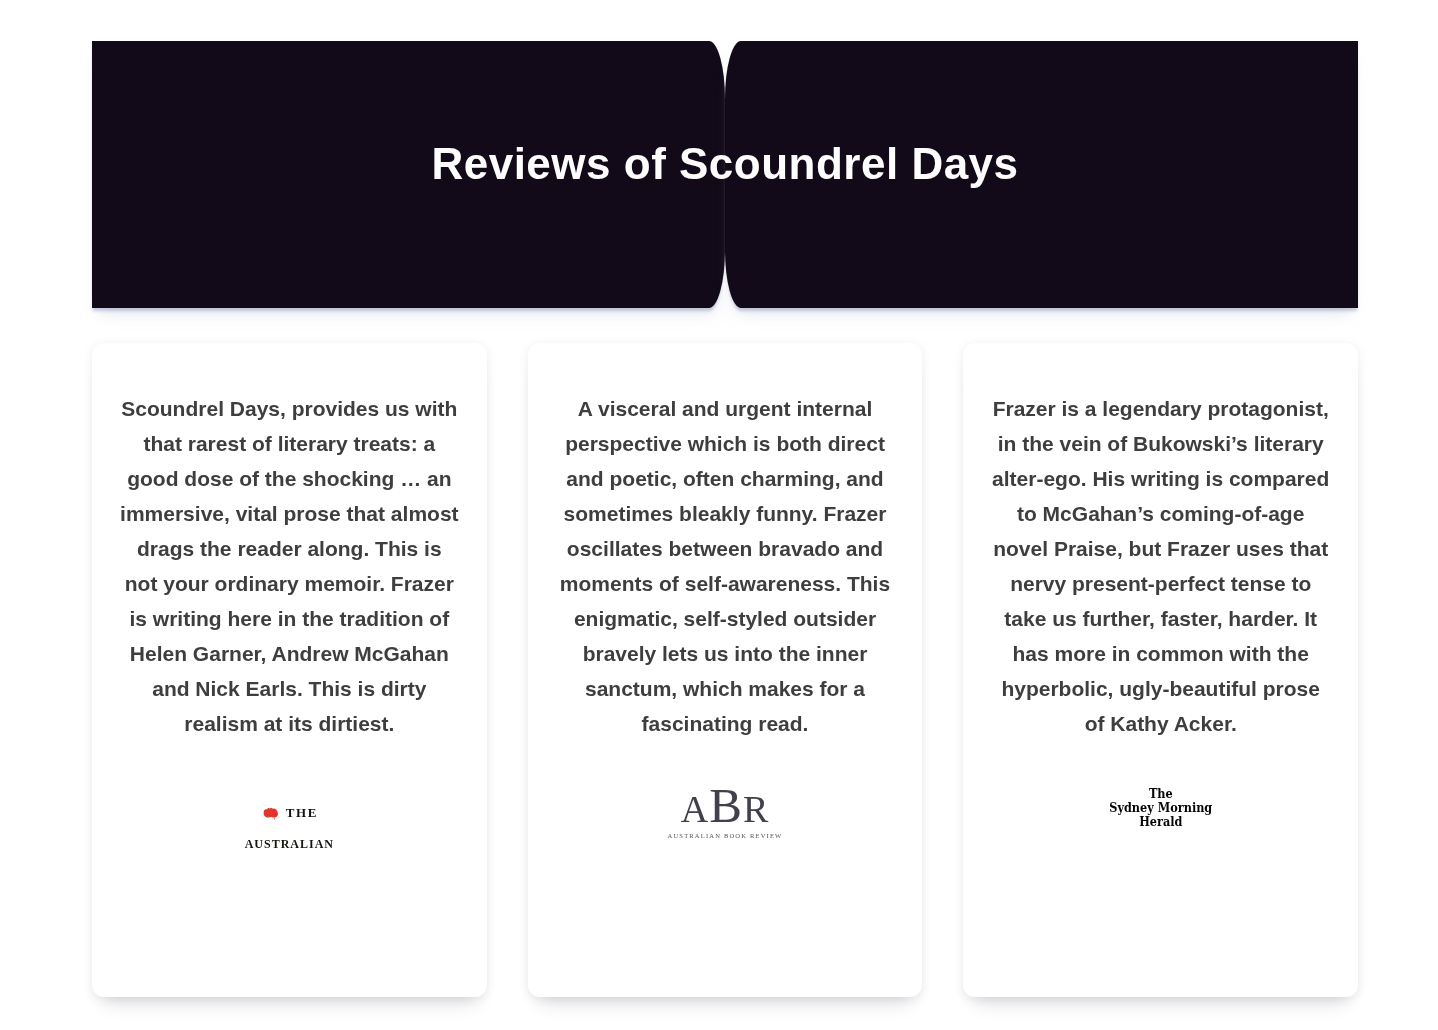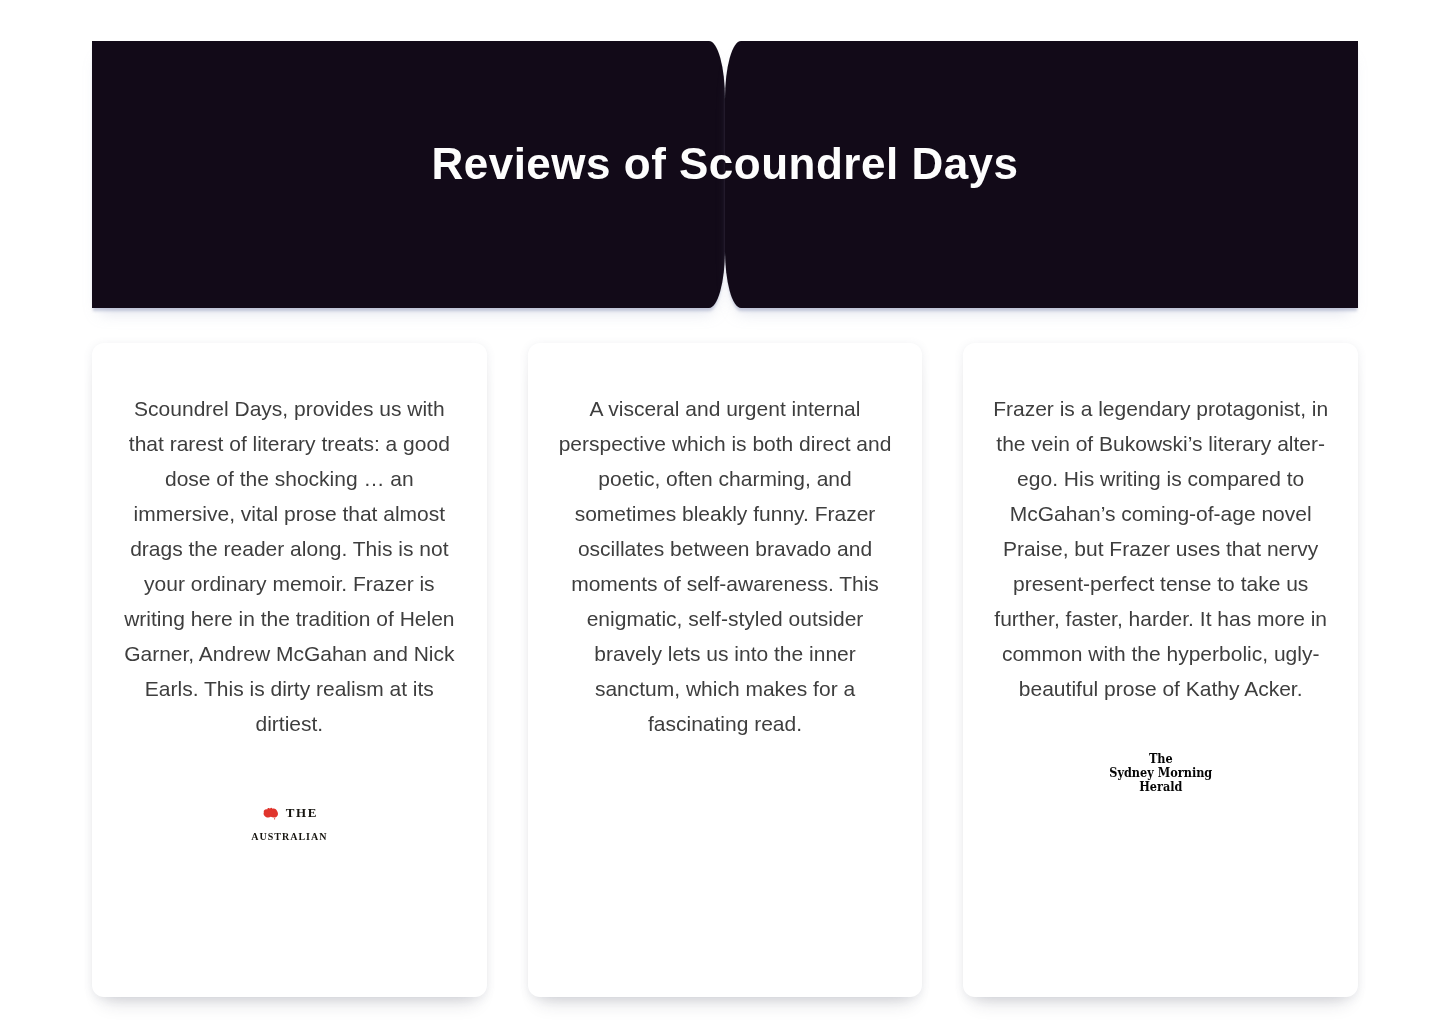--- a/index.html
+++ b/index.html
@@ -61,20 +61,21 @@
     display: flex;
     flex-direction: column;
     align-items: center;
     text-align: center;
   }
   .quote {
     padding: 48px 26px 0 26px;
     font-size: 21px;
     line-height: 35px;
     color: #3e3e3e;
+    font-weight: bold;
   }
 
   
   .section-shadow {
     position: absolute;
     left: 0; top: 997px;
     width: 1438px; height: 24px;
     background: linear-gradient(to bottom, rgba(35,35,50,0.14), rgba(255,255,255,0));
     z-index: -1;
   }
@@ -84,21 +85,21 @@
     margin-top: 64px;
     font-family: "Liberation Serif", serif;
     font-weight: bold;
     color: #16140f;
   }
   .logo-australian .row1 {
     display: flex; align-items: center; justify-content: center; gap: 6px;
     font-size: 13px; letter-spacing: 1.5px;
   }
   .logo-australian .row2 {
-    font-size: 10px; letter-spacing: 1px; margin-top: 10px;
+    font-size: 12px; letter-spacing: 1px; margin-top: 16px;
   }
   .aus-map-icon { width: 19px; height: 14px; display: inline-block; }
 
   
   .logo-abr {
     margin-top: 40px;
     font-family: "Liberation Serif", serif;
     color: #41414b;
     line-height: 1;
   }
@@ -149,20 +150,26 @@
           </svg>
         </span>
         <span>THE</span>
       </div>
       <div class="row2">AUSTRALIAN</div>
     </div>
   </div>
 
   <div class="card">
     <p class="quote">A visceral and urgent internal perspective which is both direct and poetic, often charming, and sometimes bleakly funny. Frazer oscillates between bravado and moments of self-awareness. This enigmatic, self-styled outsider bravely lets us into the inner sanctum, which makes for a fascinating read.</p>
+    <div class="logo-abr">
+      <div class="letters">
+        <span class="abr-a">A</span><span class="abr-b">B</span><span class="abr-r">R</span>
+      </div>
+      <div class="abr-sub">AUSTRALIAN BOOK REVIEW</div>
+    </div>
   </div>
 
   <div class="card">
     <p class="quote">Frazer is a legendary protagonist, in the vein of Bukowski’s literary alter-ego. His writing is compared to McGahan’s coming-of-age novel Praise, but Frazer uses that nervy present-perfect tense to take us further, faster, harder. It has more in common with the hyperbolic, ugly-beautiful prose of Kathy Acker.</p>
     <div class="logo-smh">
       <div class="smh1">The</div>
       <div class="smh2">Sydney Morning</div>
       <div class="smh3">Herald</div>
     </div>
   </div>

